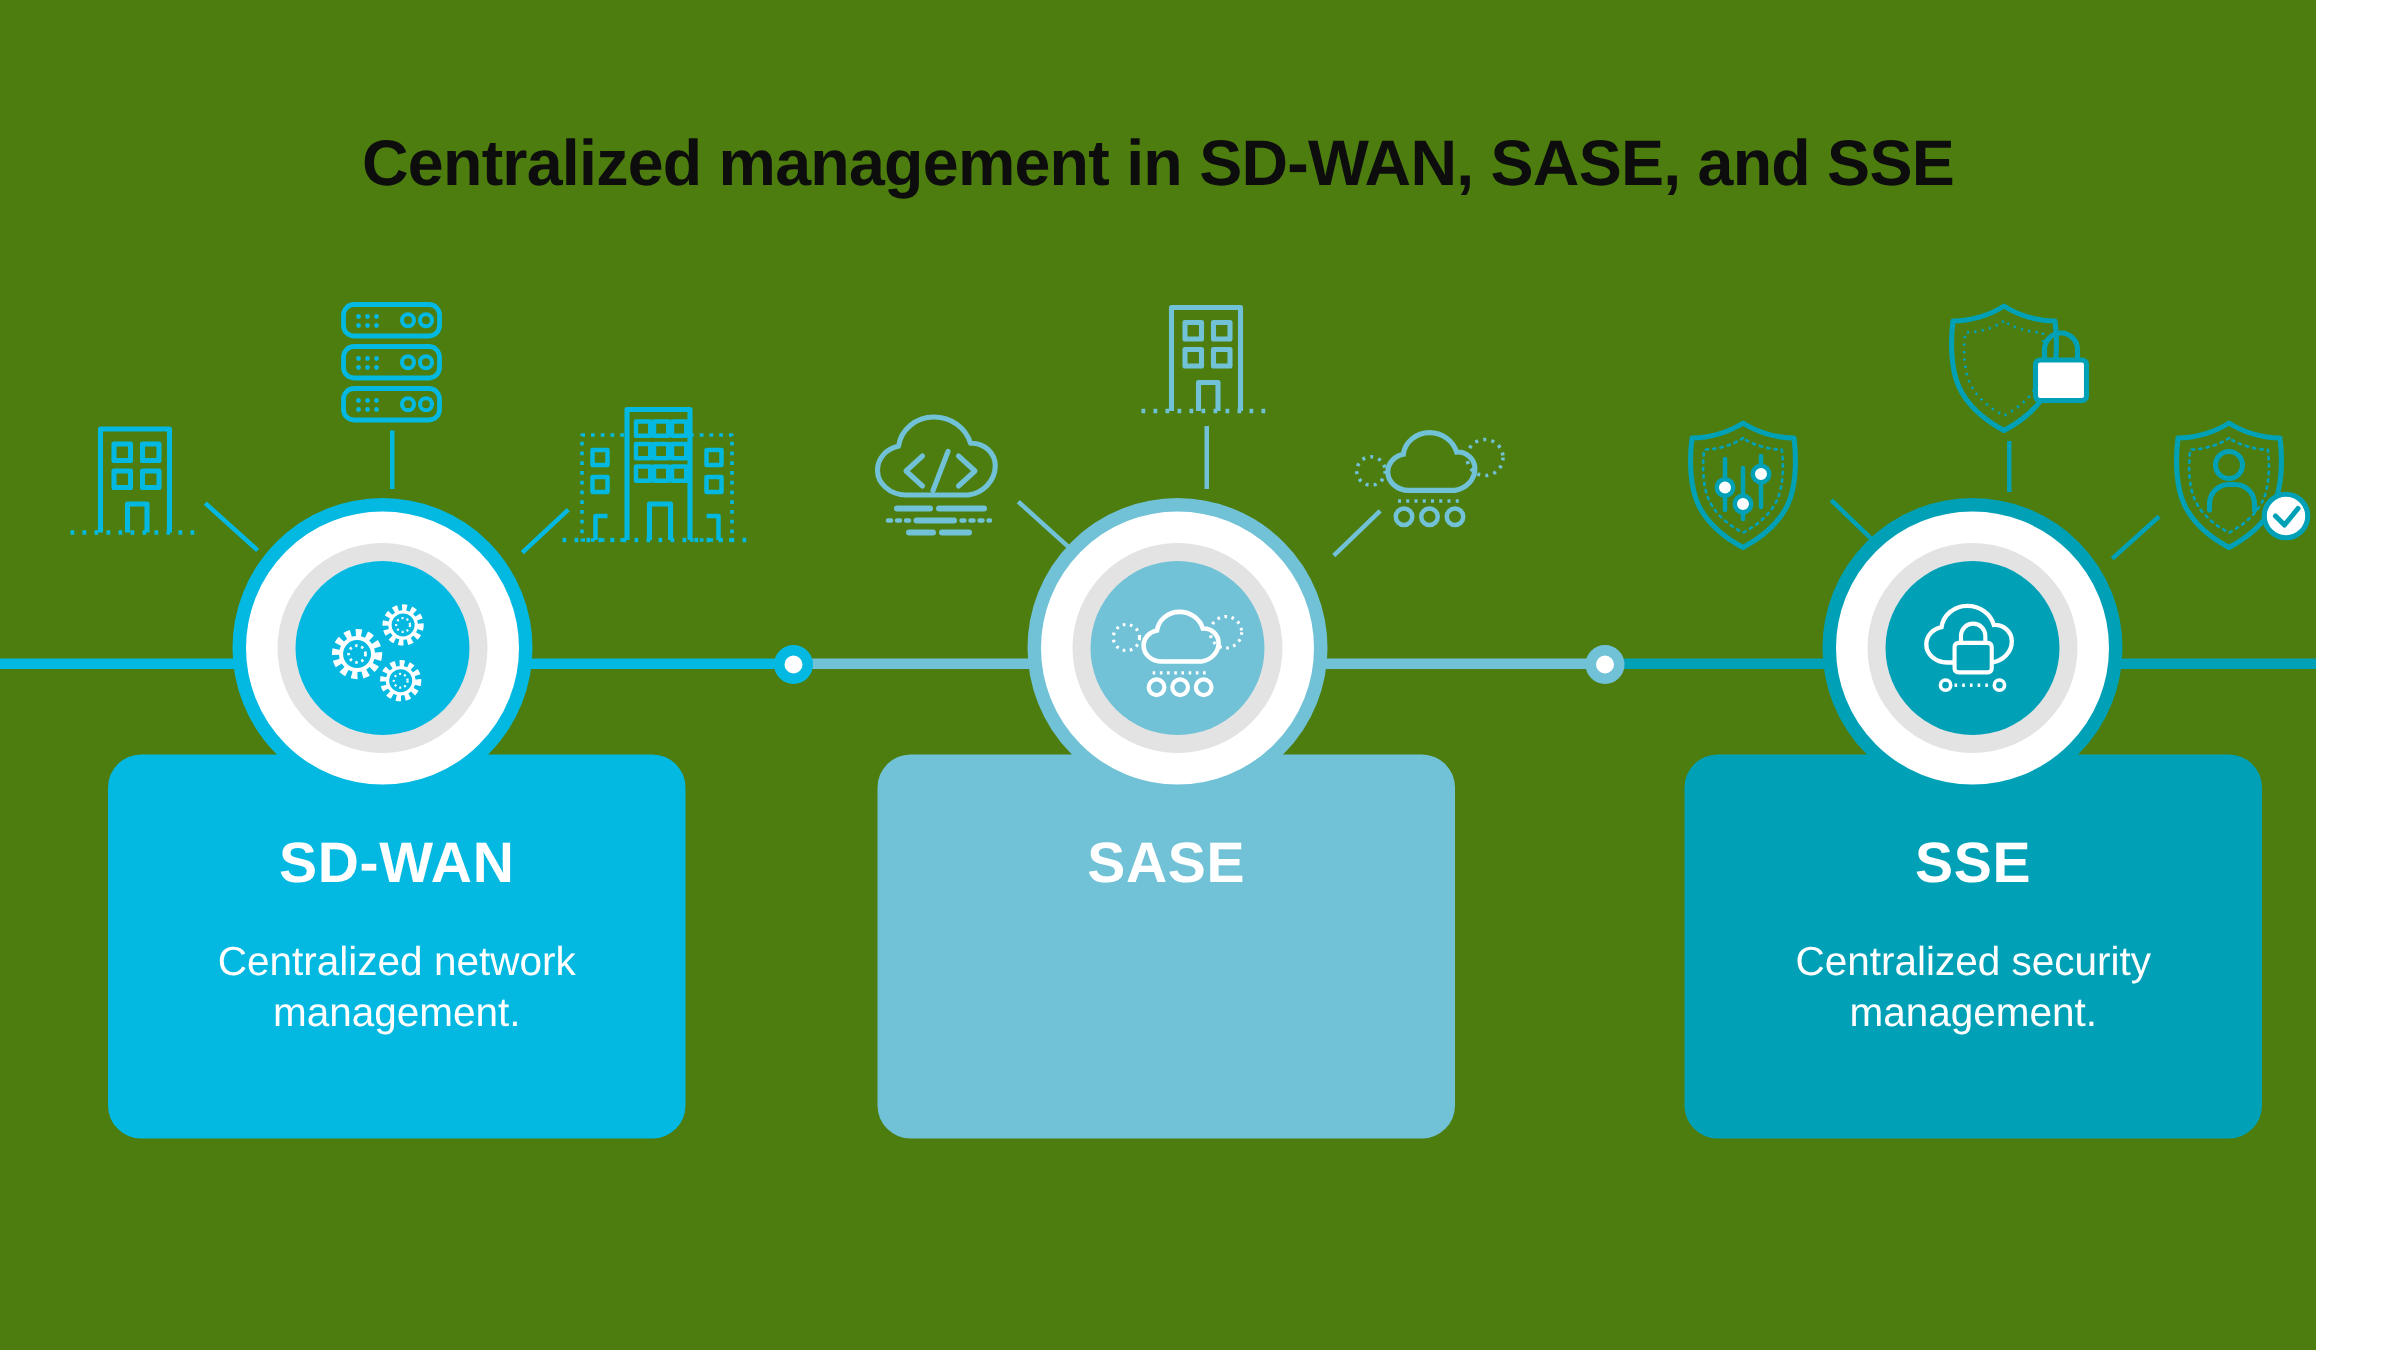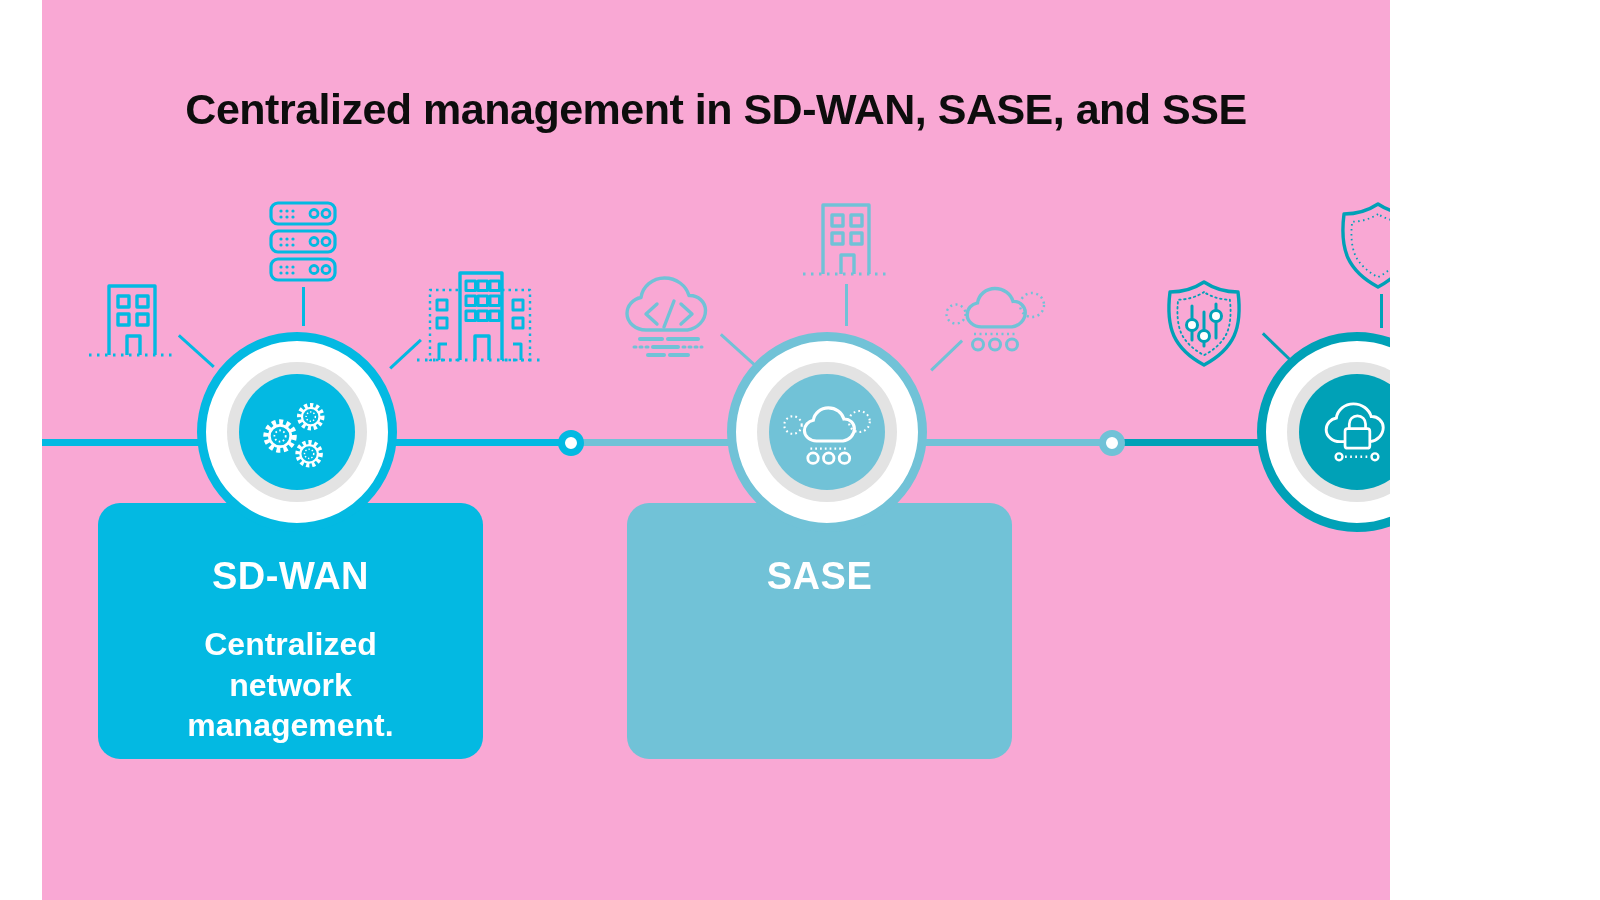--- a/index.html
+++ b/index.html
@@ -1,32 +1,32 @@
 <!DOCTYPE html>
 <html><head>
 <meta charset="utf-8">
 <style>
   html,body{margin:0;padding:0;background:#fff;}
-  .canvas{position:relative;width:1348px;height:900px;background:#f9a8d4;overflow:hidden;
-          font-family:"Liberation Sans", sans-serif;margin-left:42px;}
+  .canvas{position:relative;width:1544px;height:900px;background:#4d7c0f;overflow:hidden;
+          font-family:"Liberation Sans", sans-serif;}
   .title{position:absolute;top:56px;left:0;width:100%;text-align:center;
          font-size:43px;font-weight:800;letter-spacing:-0.5px;color:#0d0d0d;}
 
   
   .line-seg{position:absolute;top:439px;height:7px;z-index:1;}
   .conn-dot{position:absolute;top:430px;width:26px;height:26px;border-radius:50%;
             background:#fff;box-sizing:border-box;border:7px solid #000;z-index:2;}
 
   
   .section{position:absolute;inset:0;pointer-events:none;color:var(--c);}
 
   .card{position:absolute;top:503px;width:385px;height:256px;border-radius:22px;
         background:var(--c);color:#fff;text-align:center;z-index:3;}
   .card h2{margin:52px 0 0;font-size:38px;font-weight:800;letter-spacing:.5px;}
-  .card p{margin:26px auto 0;font-size:32px;font-weight:700;line-height:1.27;max-width:250px;}
+  .card p{margin:26px auto 0;font-size:27px;font-weight:400;line-height:1.27;max-width:250px;}
 
   .emblem-outer{position:absolute;width:200px;height:200px;border-radius:50%;background:#fff;
                 box-sizing:border-box;border:9px solid var(--c);z-index:4;}
   .emblem-gray{position:absolute;width:140px;height:140px;border-radius:50%;background:#e3e3e3;z-index:5;}
   .emblem-disc{position:absolute;width:116px;height:116px;border-radius:50%;background:var(--c);
                display:flex;align-items:center;justify-content:center;color:#fff;z-index:6;}
 
   .sat{position:absolute;z-index:4;}
   .vline{position:absolute;width:2.5px;background:var(--c);z-index:2;}
   .diag{position:absolute;height:2.5px;background:var(--c);transform-origin:0 50%;z-index:2;}
@@ -133,21 +133,21 @@
             <circle r="6.2" stroke-width="2" stroke-dasharray="1.8 2.8"></circle>
         </g>
         <g transform="translate(67,79) scale(0.92)">
           <circle r="15" stroke-width="7" stroke-dasharray="4.2 3.5"></circle>
             <circle r="11.8" stroke-width="3"></circle>
             <circle r="6.2" stroke-width="2" stroke-dasharray="1.8 2.8"></circle>
         </g>
       </svg>
     </div>
 
-    <div class="card" style="left:56px;">
+    <div class="card" style="left:72px;">
       <h2>SD-WAN</h2>
       <p>Centralized network management.</p>
     </div>
   </div>
 
   <div class="section" style="--c:#71c2d7;">
 
     <div class="vline" style="left:803px;top:284px;height:42px;"></div>
     <div class="diag" style="left:679px;top:333px;width:45px;transform:rotate(42deg);"></div>
     <div class="diag" style="left:889px;top:369px;width:43px;transform:rotate(-44deg);"></div>
@@ -258,15 +258,19 @@
           <path d="M26 58 C15.5 58 7 50.5 7 41.5 C7 33.5 13 27 21 25.5 C22.5 14.5 32.5 6 44.5 6 C56.5 6 66 13.5 69 23.5 C78 23 85.5 30 85.5 38.5 C85.5 48.5 77.5 56.5 67.5 58 Z"></path>
         </g>
         <path d="M46 36 v-5.5 a9.5 9.5 0 0 1 19 0 v5.5" stroke-width="3.2"></path>
         <rect x="41" y="36" width="29" height="23" rx="3" fill="var(--c)" stroke-width="3.2"></rect>
         <line x1="41" y1="69" x2="69" y2="69" stroke-width="2.8" stroke-dasharray="2 4"></line>
         <circle cx="34" cy="69" r="4" stroke-width="2.8"></circle>
           <circle cx="76" cy="69" r="4" stroke-width="2.8"></circle>
       </svg>
     </div>
 
+    <div class="card" style="left:1123px;">
+      <h2>SSE</h2>
+      <p>Centralized security management.</p>
+    </div>
   </div>
 
 </div>
 
 </body></html>

